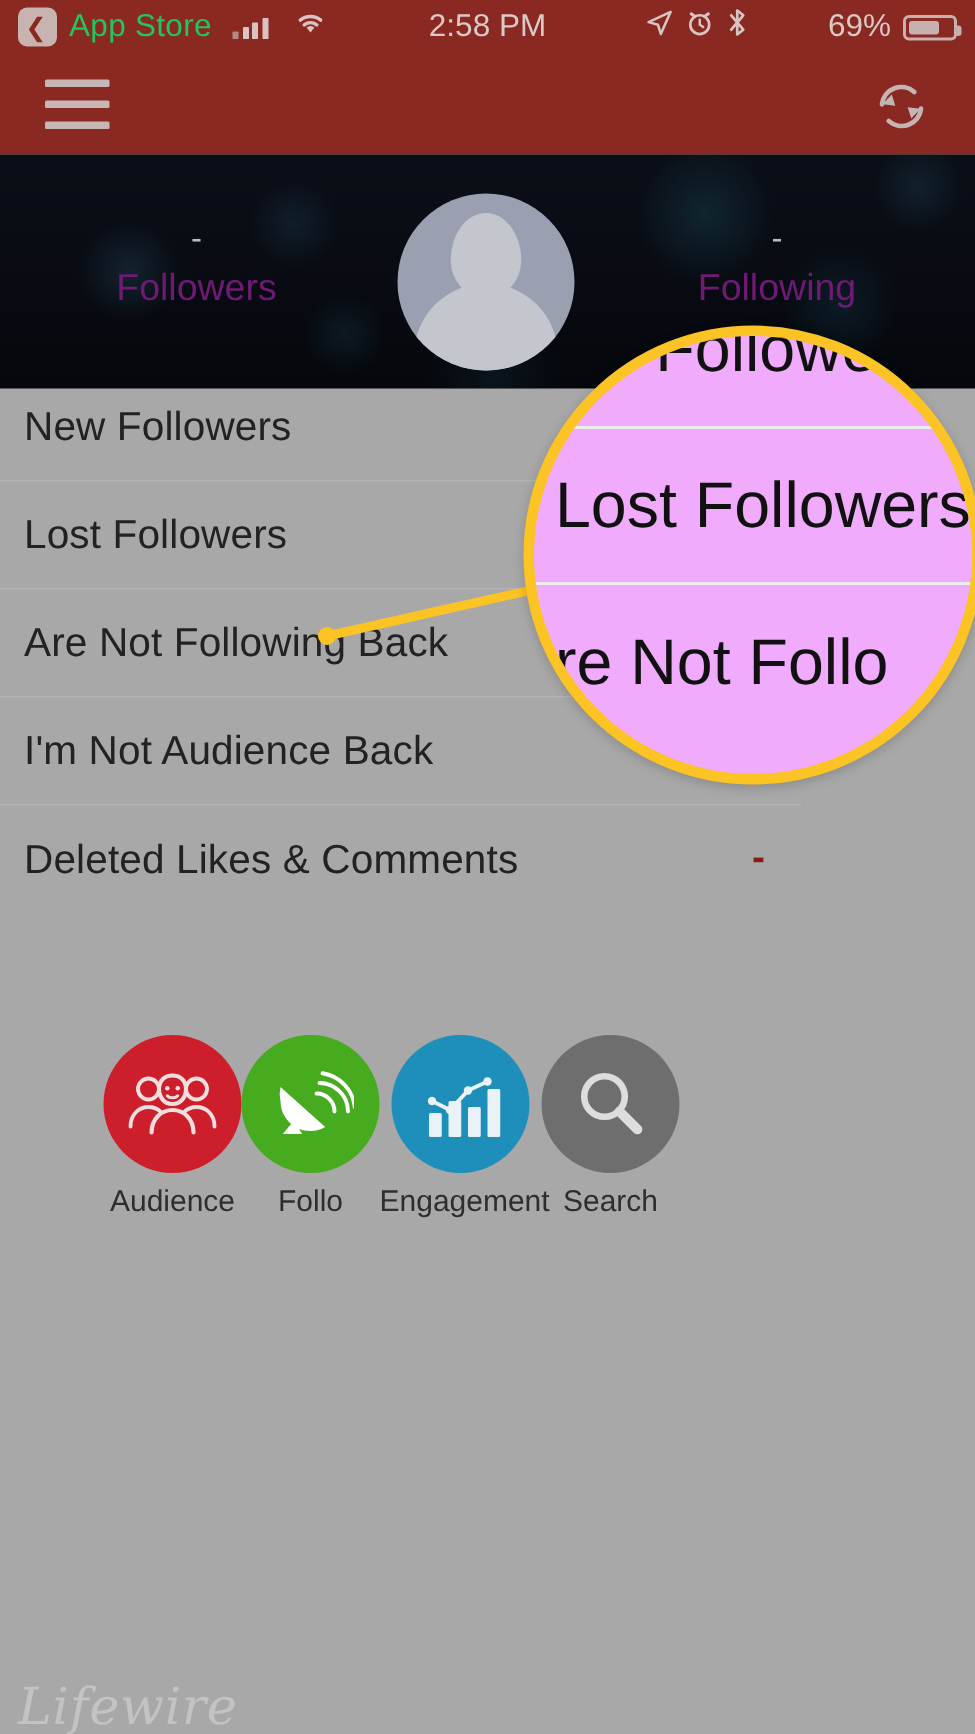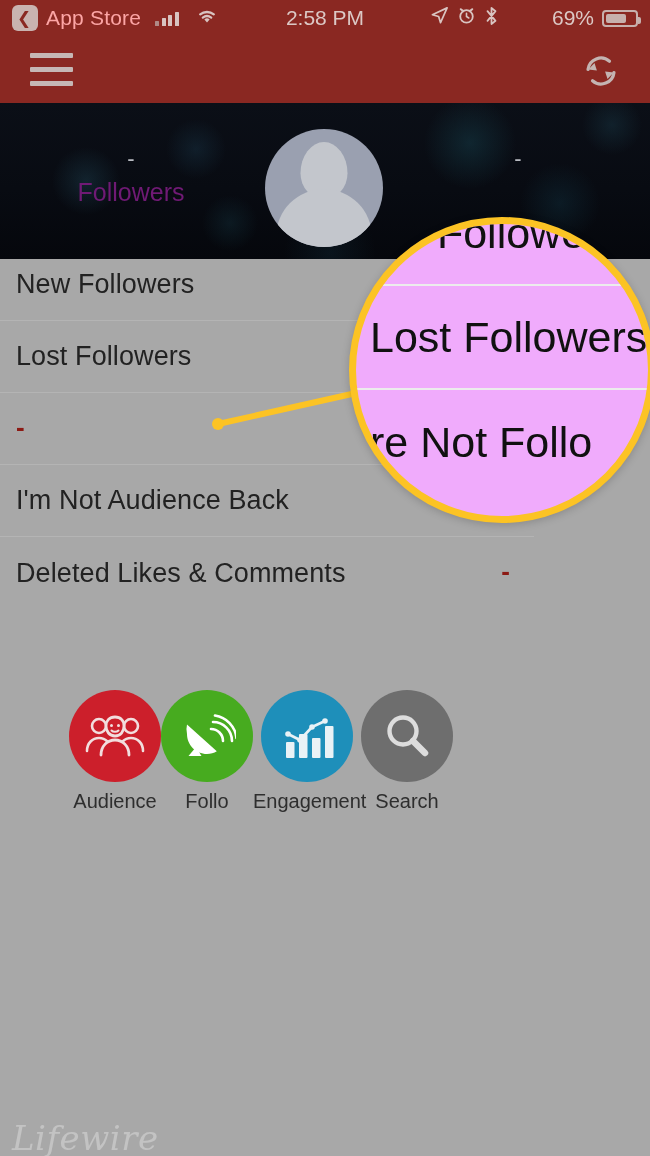--- a/index.html
+++ b/index.html
@@ -24,21 +24,21 @@
     padding:0 12px;
     font-size:21px;
   }
   #sb-left { display:flex; align-items:center; gap:8px; flex:0 0 auto; }
   .back-chip {
     width:26px; height:26px; border-radius:6px;
     background:#c9b3b0; color:#8a2822;
     display:flex; align-items:center; justify-content:center;
     font-size:17px; line-height:1; padding-right:2px;
   }
-  #carrier { letter-spacing:.2px; color:#fca5a5; }
+  #carrier { letter-spacing:.2px; color:#22c55e; }
   .sig-bars { display:flex; align-items:flex-end; gap:2.5px; height:15px; margin-left:6px; }
   .sig-bars i { width:4px; background:#d9c4c1; border-radius:.5px; display:block; }
   .sig-bars i:nth-child(1){height:5px; background:#b08a86;}
   .sig-bars i:nth-child(2){height:8px;}
   .sig-bars i:nth-child(3){height:11px;}
   .sig-bars i:nth-child(4){height:14px;}
   .wifi { margin-left:8px; display:block; }
   #sb-center {
     position:absolute; left:0; right:0; text-align:center;
     font-size:21px; color:#dcc8c5; pointer-events:none;
@@ -240,35 +240,37 @@
     <span class="av-head"></span>
     <span class="av-body"></span>
   </div>
 
   <div class="stat" id="stat-followers">
     <div class="num">-</div>
     <div class="lbl">Followers</div>
   </div>
   <div class="stat" id="stat-following">
     <div class="num">-</div>
+    <div class="lbl">Following</div>
   </div>
 
   <div id="list">
 
     <div class="row">
       <span class="label">New Followers</span>
       <span class="count"></span>
     </div>
 
     <div class="row">
       <span class="label">Lost Followers</span>
       <span class="count"></span>
     </div>
 
     <div class="row">
+      <span class="label">Are Not Following Back</span>
       <span class="count">-</span>
     </div>
 
     <div class="row">
       <span class="label">I'm Not Audience Back</span>
       <span class="count">-</span>
     </div>
 
     <div class="row">
       <span class="label">Deleted Likes &amp; Comments</span>

